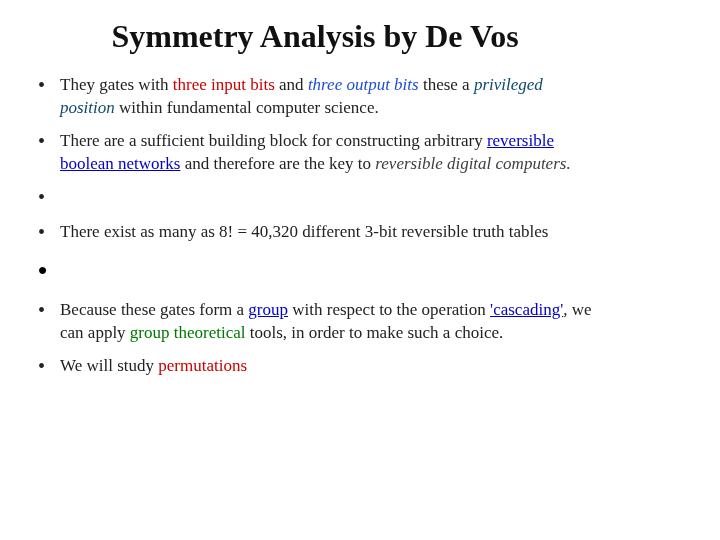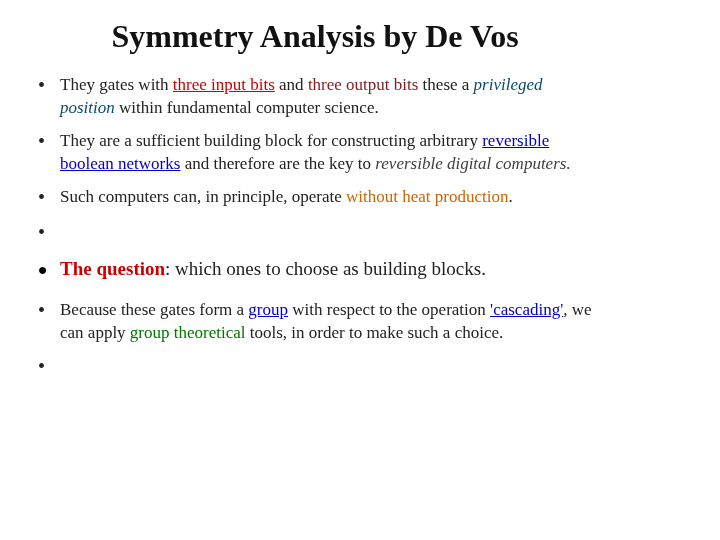--- a/index.html
+++ b/index.html
@@ -55,38 +55,38 @@
     .content { flex: 1; }
   </style>
 </head>
 <body>
 
 <div class="container">
   <h1>Symmetry Analysis by De Vos</h1>
   <ul id="bullet-list">
       <li>
         <span class="bullet">•</span>
-        <span class="content"><span>They gates with </span><span style="color: rgb(204, 0, 0); text-decoration: underline;">three input bits</span><span> and </span><span style="color: #7f1d1d;">three output bits</span><span> these a </span><span style="color: #0c4a6e; font-style: italic;">privileged position</span><span> within fundamental computer science.</span></span>
+        <span class="content"><span>They gates with </span><span style="color: rgb(204, 0, 0);">three input bits</span><span> and </span><span style="color: #1d4ed8; font-style: italic;">three output bits</span><span> these a </span><span style="color: #0c4a6e; font-style: italic;">privileged position</span><span> within fundamental computer science.</span></span>
       </li>
       <li>
         <span class="bullet">•</span>
-        <span class="content"><span>They are a sufficient building block for constructing arbitrary </span><span style="color: rgb(0, 0, 204); text-decoration: underline;">reversible boolean networks</span><span> and therefore are the key to </span><span style="color: #404040; font-style: italic;">reversible digital computers.</span></span>
-      </li>
-      <li>
-        <span class="bullet">•</span>
-        <span class="content"><span>Such computers can, in principle, operate </span><span style="color: rgb(204, 102, 0);">without heat production</span><span>.</span></span>
+        <span class="content"><span>There are a sufficient building block for constructing arbitrary </span><span style="color: rgb(0, 0, 204); text-decoration: underline;">reversible boolean networks</span><span> and therefore are the key to </span><span style="color: #404040; font-style: italic;">reversible digital computers.</span></span>
       </li>
       <li>
         <span class="bullet">•</span>
       </li>
+      <li>
+        <span class="bullet">•</span>
+        <span class="content"><span>There exist as many as 8! = 40,320 different 3-bit reversible truth tables</span></span>
+      </li>
       <li class="big-bullet">
         <span class="bullet">•</span>
-        <span class="content"><span style="color: rgb(204, 0, 0); font-weight: bold; font-size: 19px;">The question</span><span>:  which ones to choose as building blocks.</span></span>
       </li>
       <li>
         <span class="bullet">•</span>
         <span class="content"><span>Because these gates form a </span><span style="color: rgb(0, 0, 204); text-decoration: underline;">group</span><span> with respect to the operation </span><span style="color: rgb(0, 0, 204); text-decoration: underline;">'cascading'</span><span>, we can apply </span><span style="color: rgb(0, 119, 0);">group theoretical</span><span> tools, in order to make such a choice.</span></span>
       </li>
       <li>
         <span class="bullet">•</span>
+        <span class="content"><span>We will study </span><span style="color: rgb(204, 0, 0);">permutations</span></span>
       </li>
     </ul>
 </div>
 
 </body></html>

